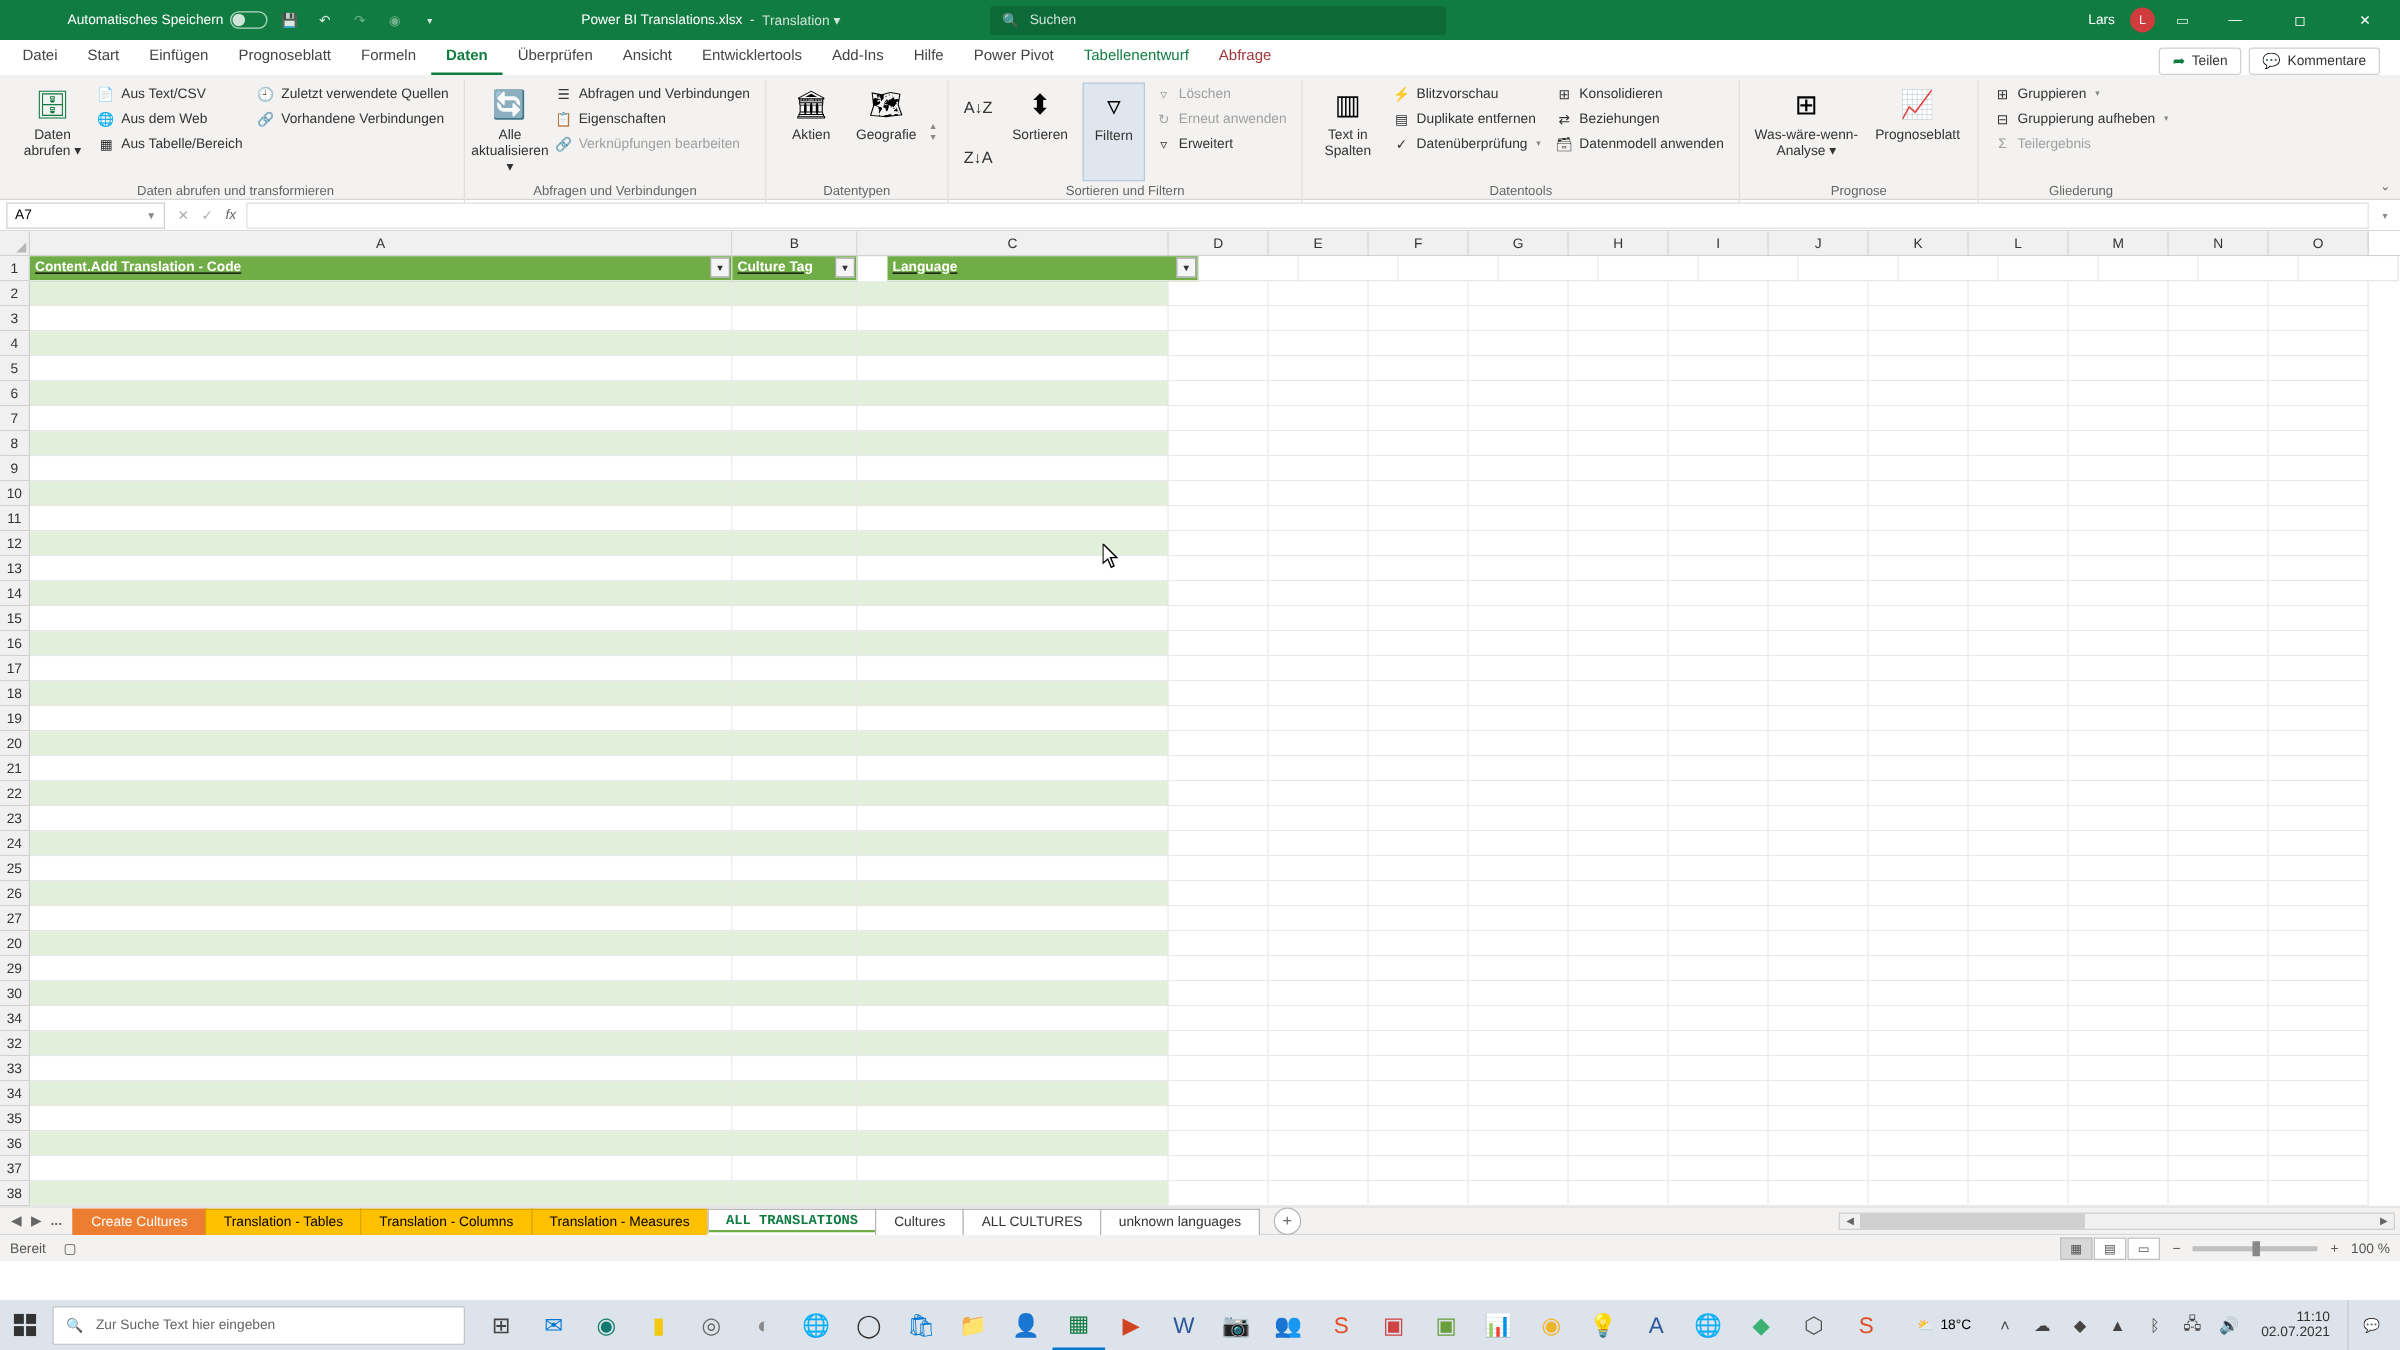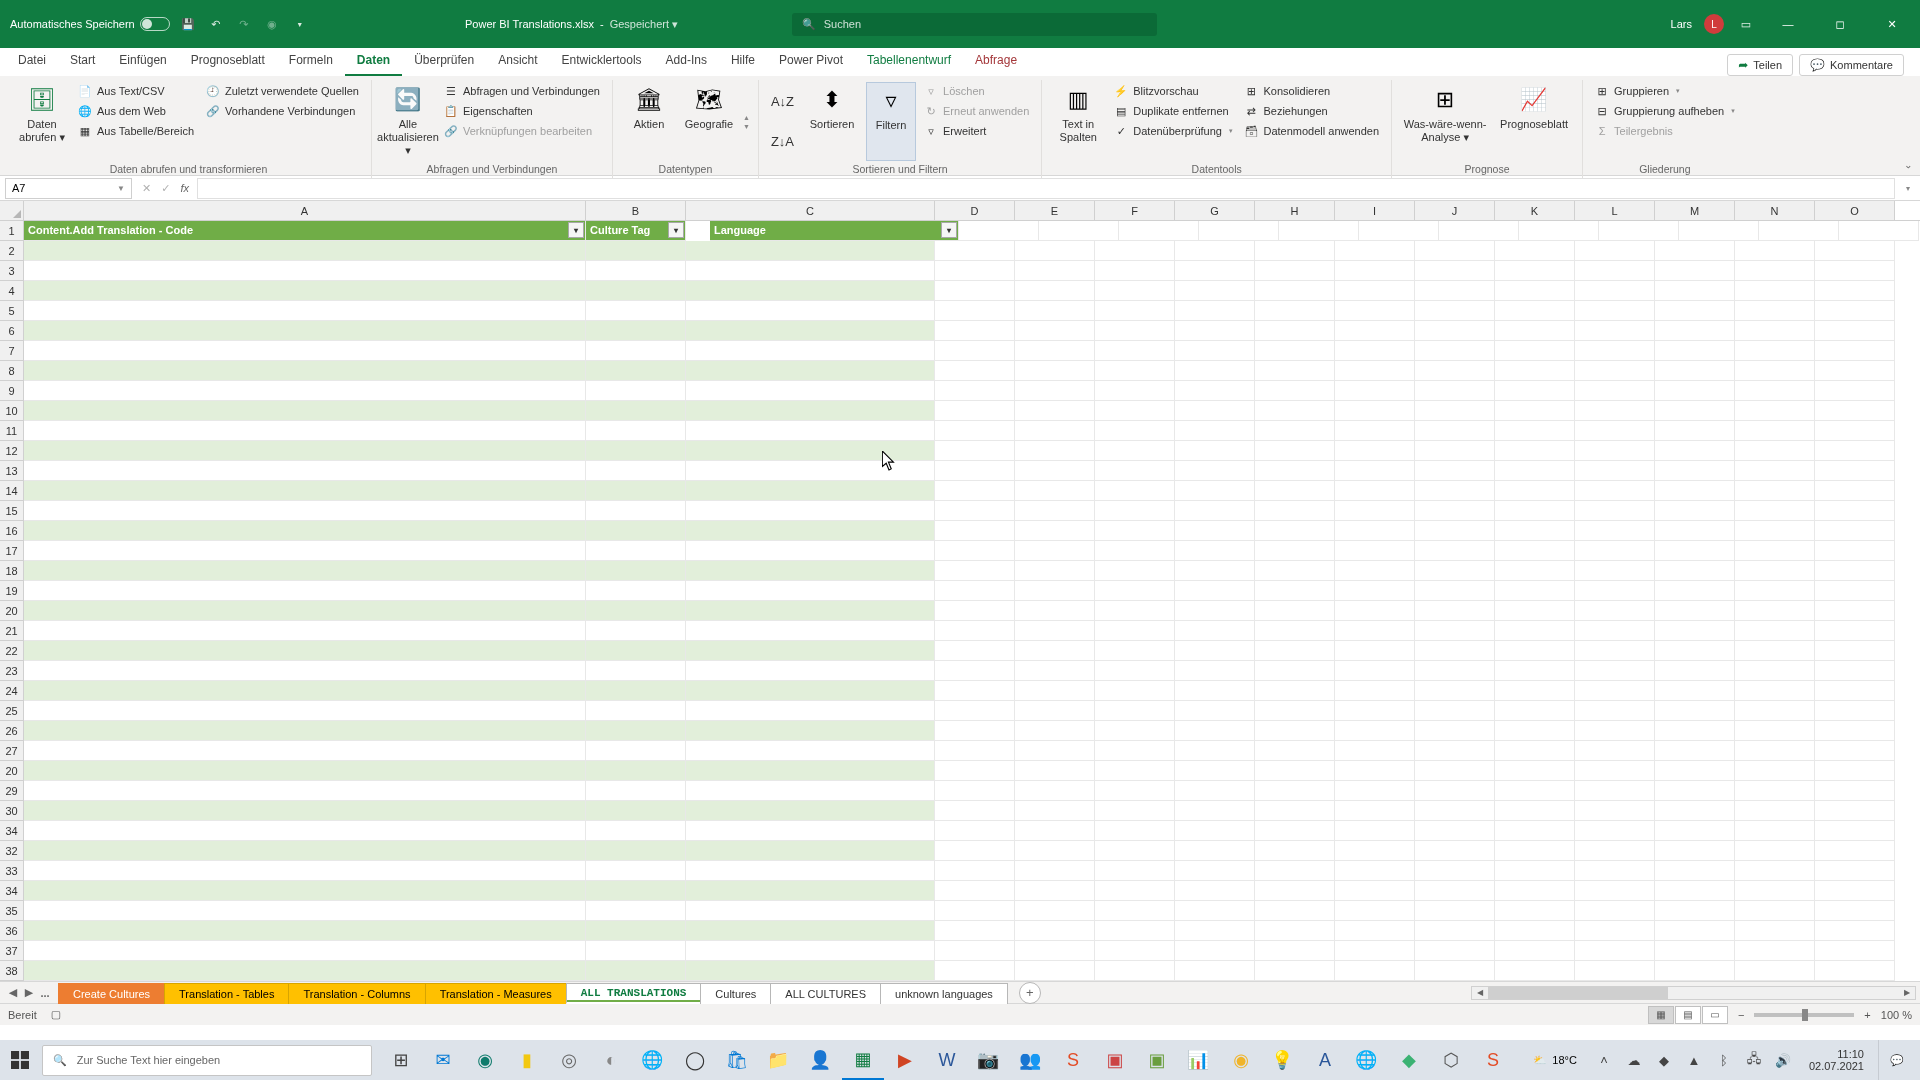--- a/index.html
+++ b/index.html
@@ -1,19 +1,19 @@
 <!DOCTYPE html>
 <html><head>
 <meta charset="utf-8">
 <style>
 * { margin:0; padding:0; box-sizing:border-box; font-family:"Segoe UI",Tahoma,sans-serif; font-size:11px; user-select:none; }
 body { background:#fff; width:1920px; height:1080px; overflow:hidden; position:relative; }
 
 
-.titlebar { height:48px; background:#107c41; color:#fff; display:flex; align-items:center; }
+.titlebar { height:32px; background:#107c41; color:#fff; display:flex; align-items:center;padding-left:44px; }
 .titlebar .left { display:flex; align-items:center; gap:8px; padding-left:10px; }
 .autosave { display:flex; align-items:center; gap:5px; font-size:11px; }
 .toggle { width:30px; height:14px; border:1px solid rgba(255,255,255,.7); border-radius:8px; position:relative; }
 .toggle::after { content:""; position:absolute; width:10px; height:10px; background:rgba(255,255,255,.8); border-radius:50%; left:1px; top:1px; }
 .qat-btn { width:20px; height:20px; display:flex; align-items:center; justify-content:center; cursor:pointer; opacity:.85; }
 .title-center { flex:1; display:flex; align-items:center; justify-content:center; gap:40px; }
 .doc-title { display:flex; gap:6px; font-size:12px; position:absolute; left:465px;}
 .title-status { color:rgba(255,255,255,.8);}
 .search-box { width:365px; height:23px; background:#0b6a37; border-radius:3px; display:flex; align-items:center; gap:8px; padding:0 10px; color:rgba(255,255,255,.8); position:absolute; left:792px;}
 .titlebar .right { display:flex; align-items:center; gap:12px; padding-right:8px; }
@@ -58,21 +58,21 @@
 
 .sheet { position:relative; background:#fff; }
 .colheads { height:20px; display:flex; background:#fff; border-bottom:1px solid #d0d0d0;}
 .corner { width:24px; border-right:1px solid #d0d0d0; background:#f0f0f0; position:relative;}
 .corner::after{content:""; position:absolute; right:2px; bottom:2px; width:0; height:0; border-style:solid; border-width:0 0 8px 8px; border-color:transparent transparent #b7b7b7 transparent;}
 .ch { border-right:1px solid #d0d0d0; background:#f0f0f0; text-align:center; font-size:11px; line-height:20px; color:#333; cursor:pointer;}
 .grid { display:flex; }
 .rowheads { width:24px; }
 .rh { height:20px; border-bottom:1px solid #d0d0d0; border-right:1px solid #d0d0d0; background:#f0f0f0; text-align:center; font-size:11px; line-height:20px; color:#333; cursor:pointer;}
 .cells { position:relative; flex:1;}
-.row { display:flex; height:20px; }
+.row { display:flex; height:20px;text-decoration:underline; }
 .cell { border-right:1px solid #e8e8e8; border-bottom:1px solid #e8e8e8; font-size:11px; padding:0 4px; line-height:19px; overflow:hidden; white-space:nowrap;}
 .hdr-row .cell { background:#70ad47; color:#fff; font-weight:600; position:relative; }
 .stripe-even .tblcell { background:#e2efda; }
 .stripe-odd .tblcell { background:#ffffff; }
 .filter-btn { position:absolute; right:1px; top:1px; width:16px; height:16px; background:#f5f5f5; border:1px solid #a8a8a8; color:#333; font-size:8px; display:flex; align-items:center; justify-content:center;}
 .cell.plain { background:#fff; }
 .cursor-arrow{ position:absolute; width:14px; height:20px; pointer-events:none;}
 
 
 .sheettabs { height:22px; background:#f3f2f1; border-top:1px solid #d7d7d7; display:flex; align-items:center; }
@@ -126,21 +126,21 @@
     <span class="qat-btn">💾</span>
     <span class="qat-btn">↶</span>
     <span class="qat-btn" style="opacity:.4">↷</span>
     <span class="qat-btn" style="opacity:.4">◉</span>
     <span class="qat-btn" style="font-size:8px">▾</span>
   </div>
   <div class="title-center">
     <div class="doc-title">
       <span>Power BI Translations.xlsx</span>
       <span>-</span>
-      <span class="title-status">Gespeichert ▾</span>
+      <span class="title-status">Translation ▾</span>
     </div>
     <div class="search-box">
       <span>🔍</span>
       <span>Suchen</span>
     </div>
   </div>
   <div class="right">
     <span>Lars</span>
     <span class="user-badge">L</span>
     <span class="qat-btn">▭</span>

